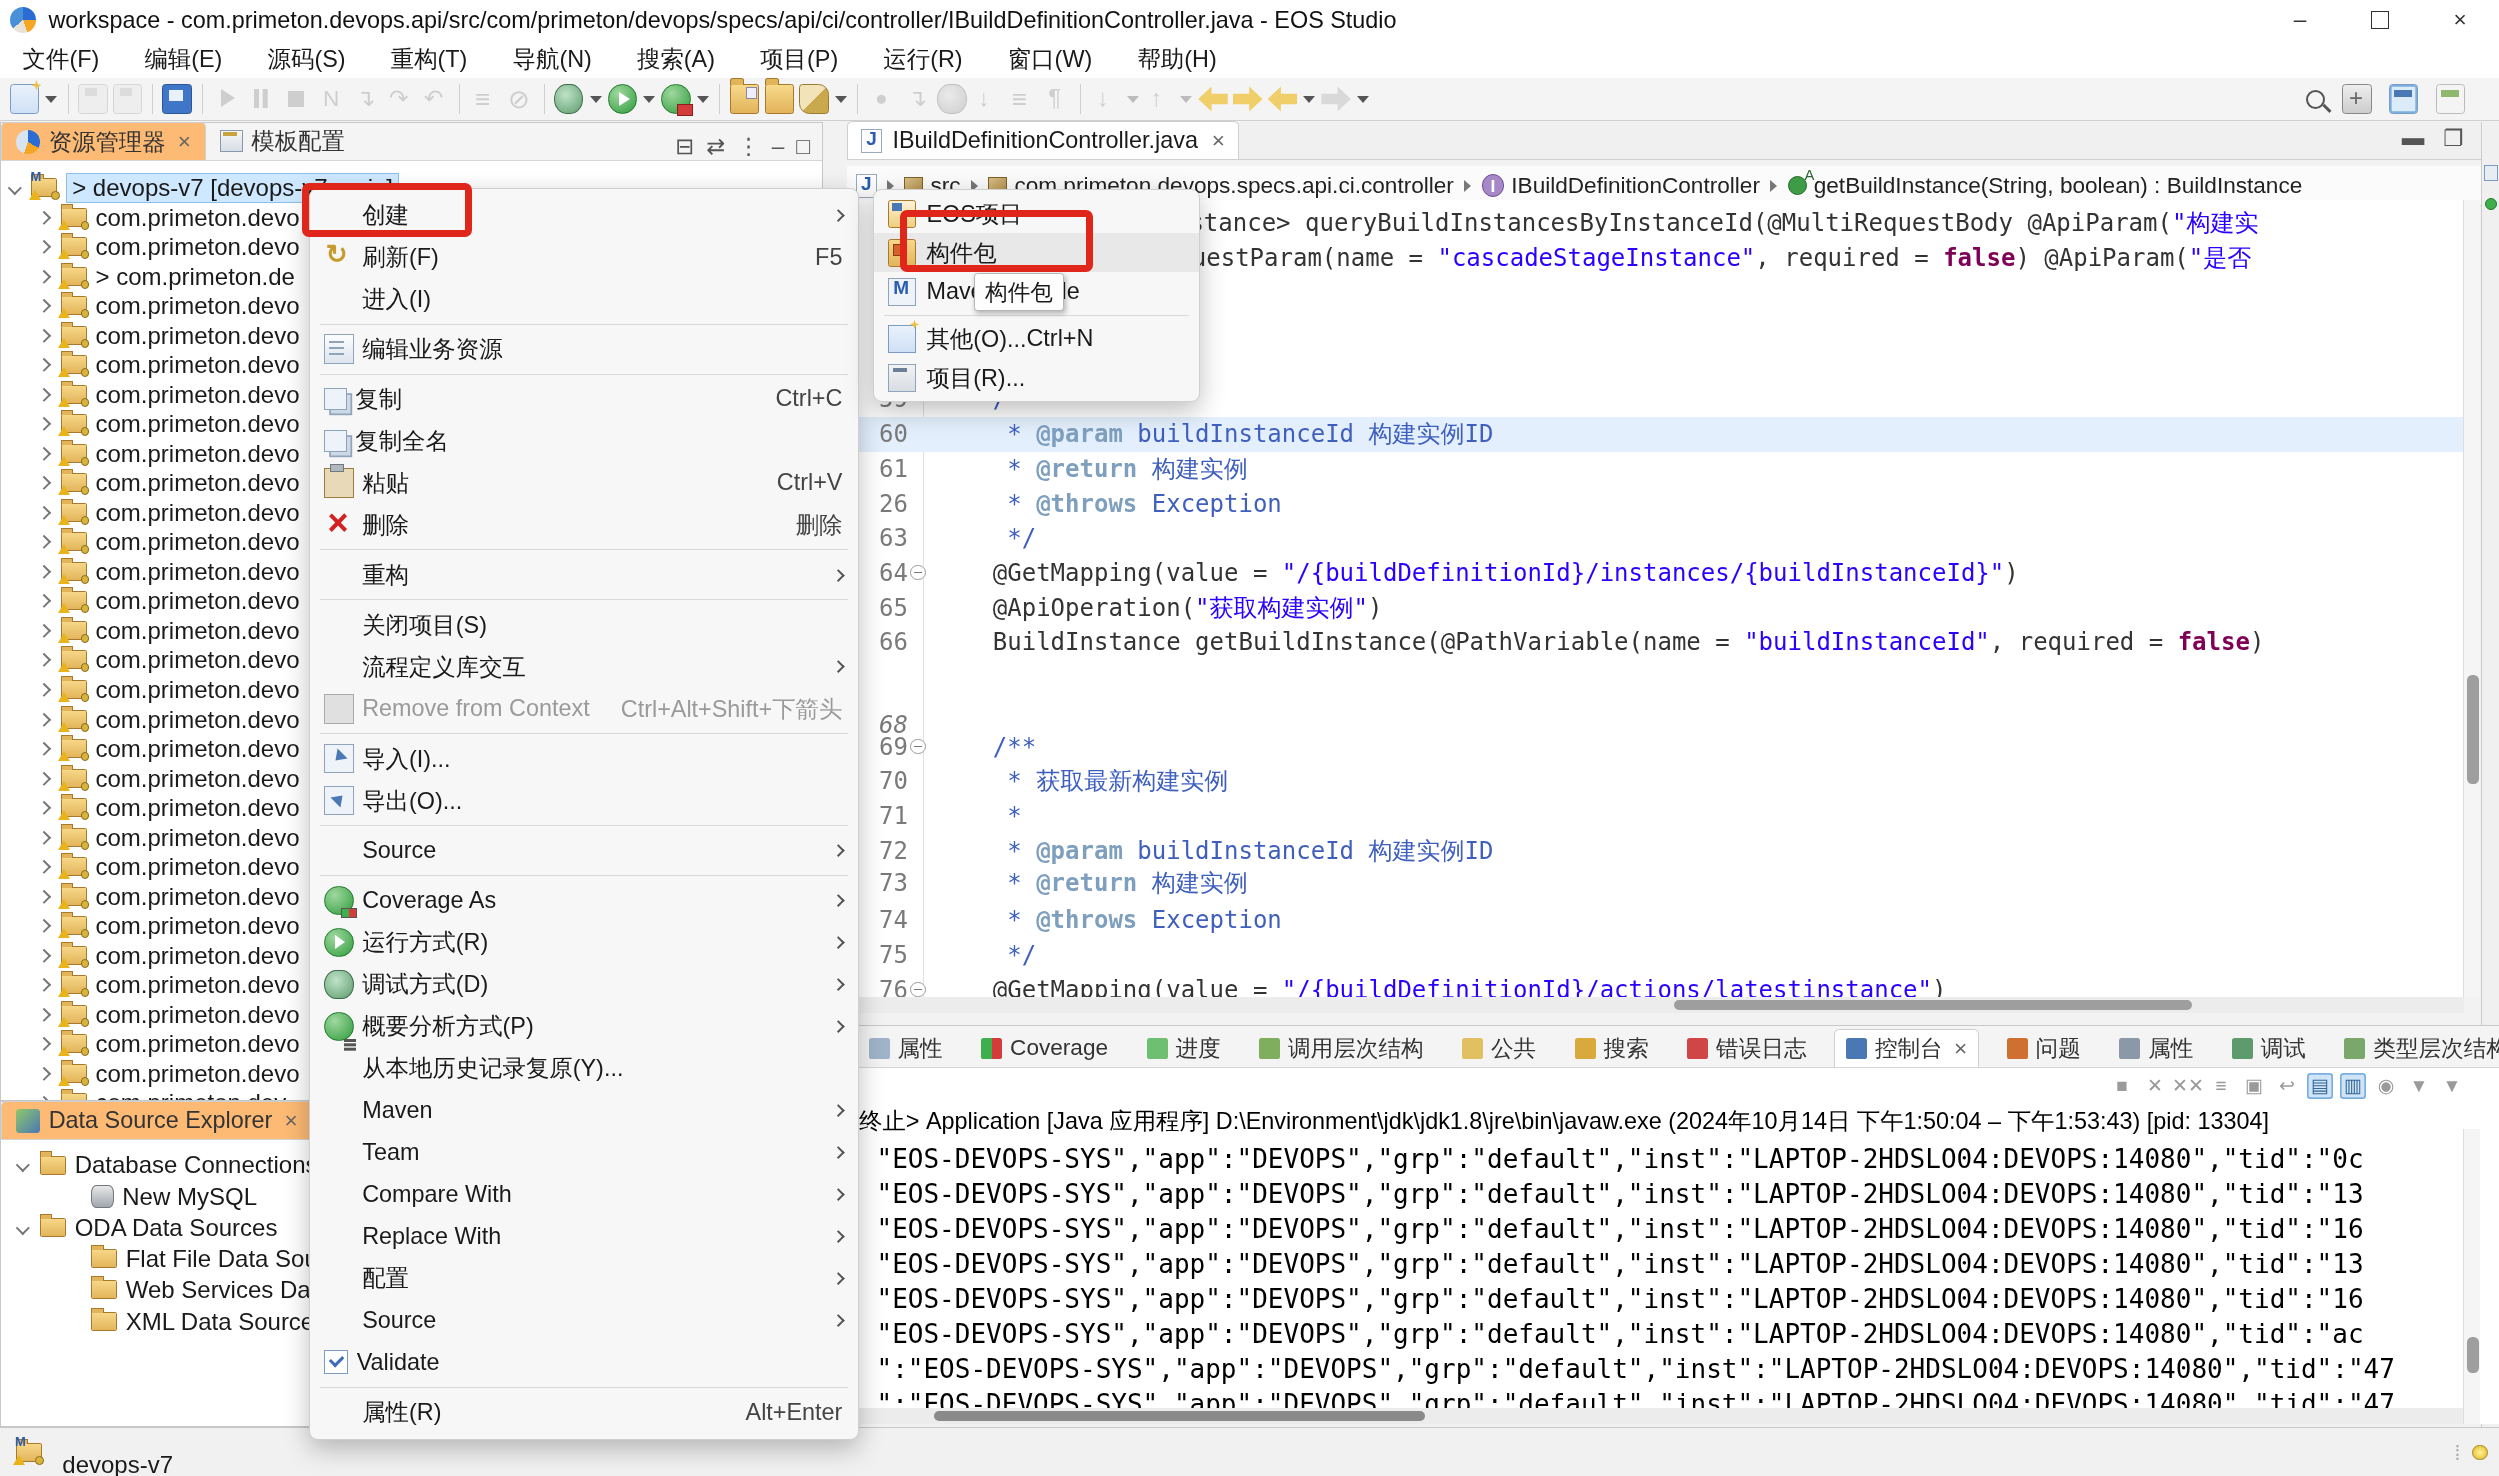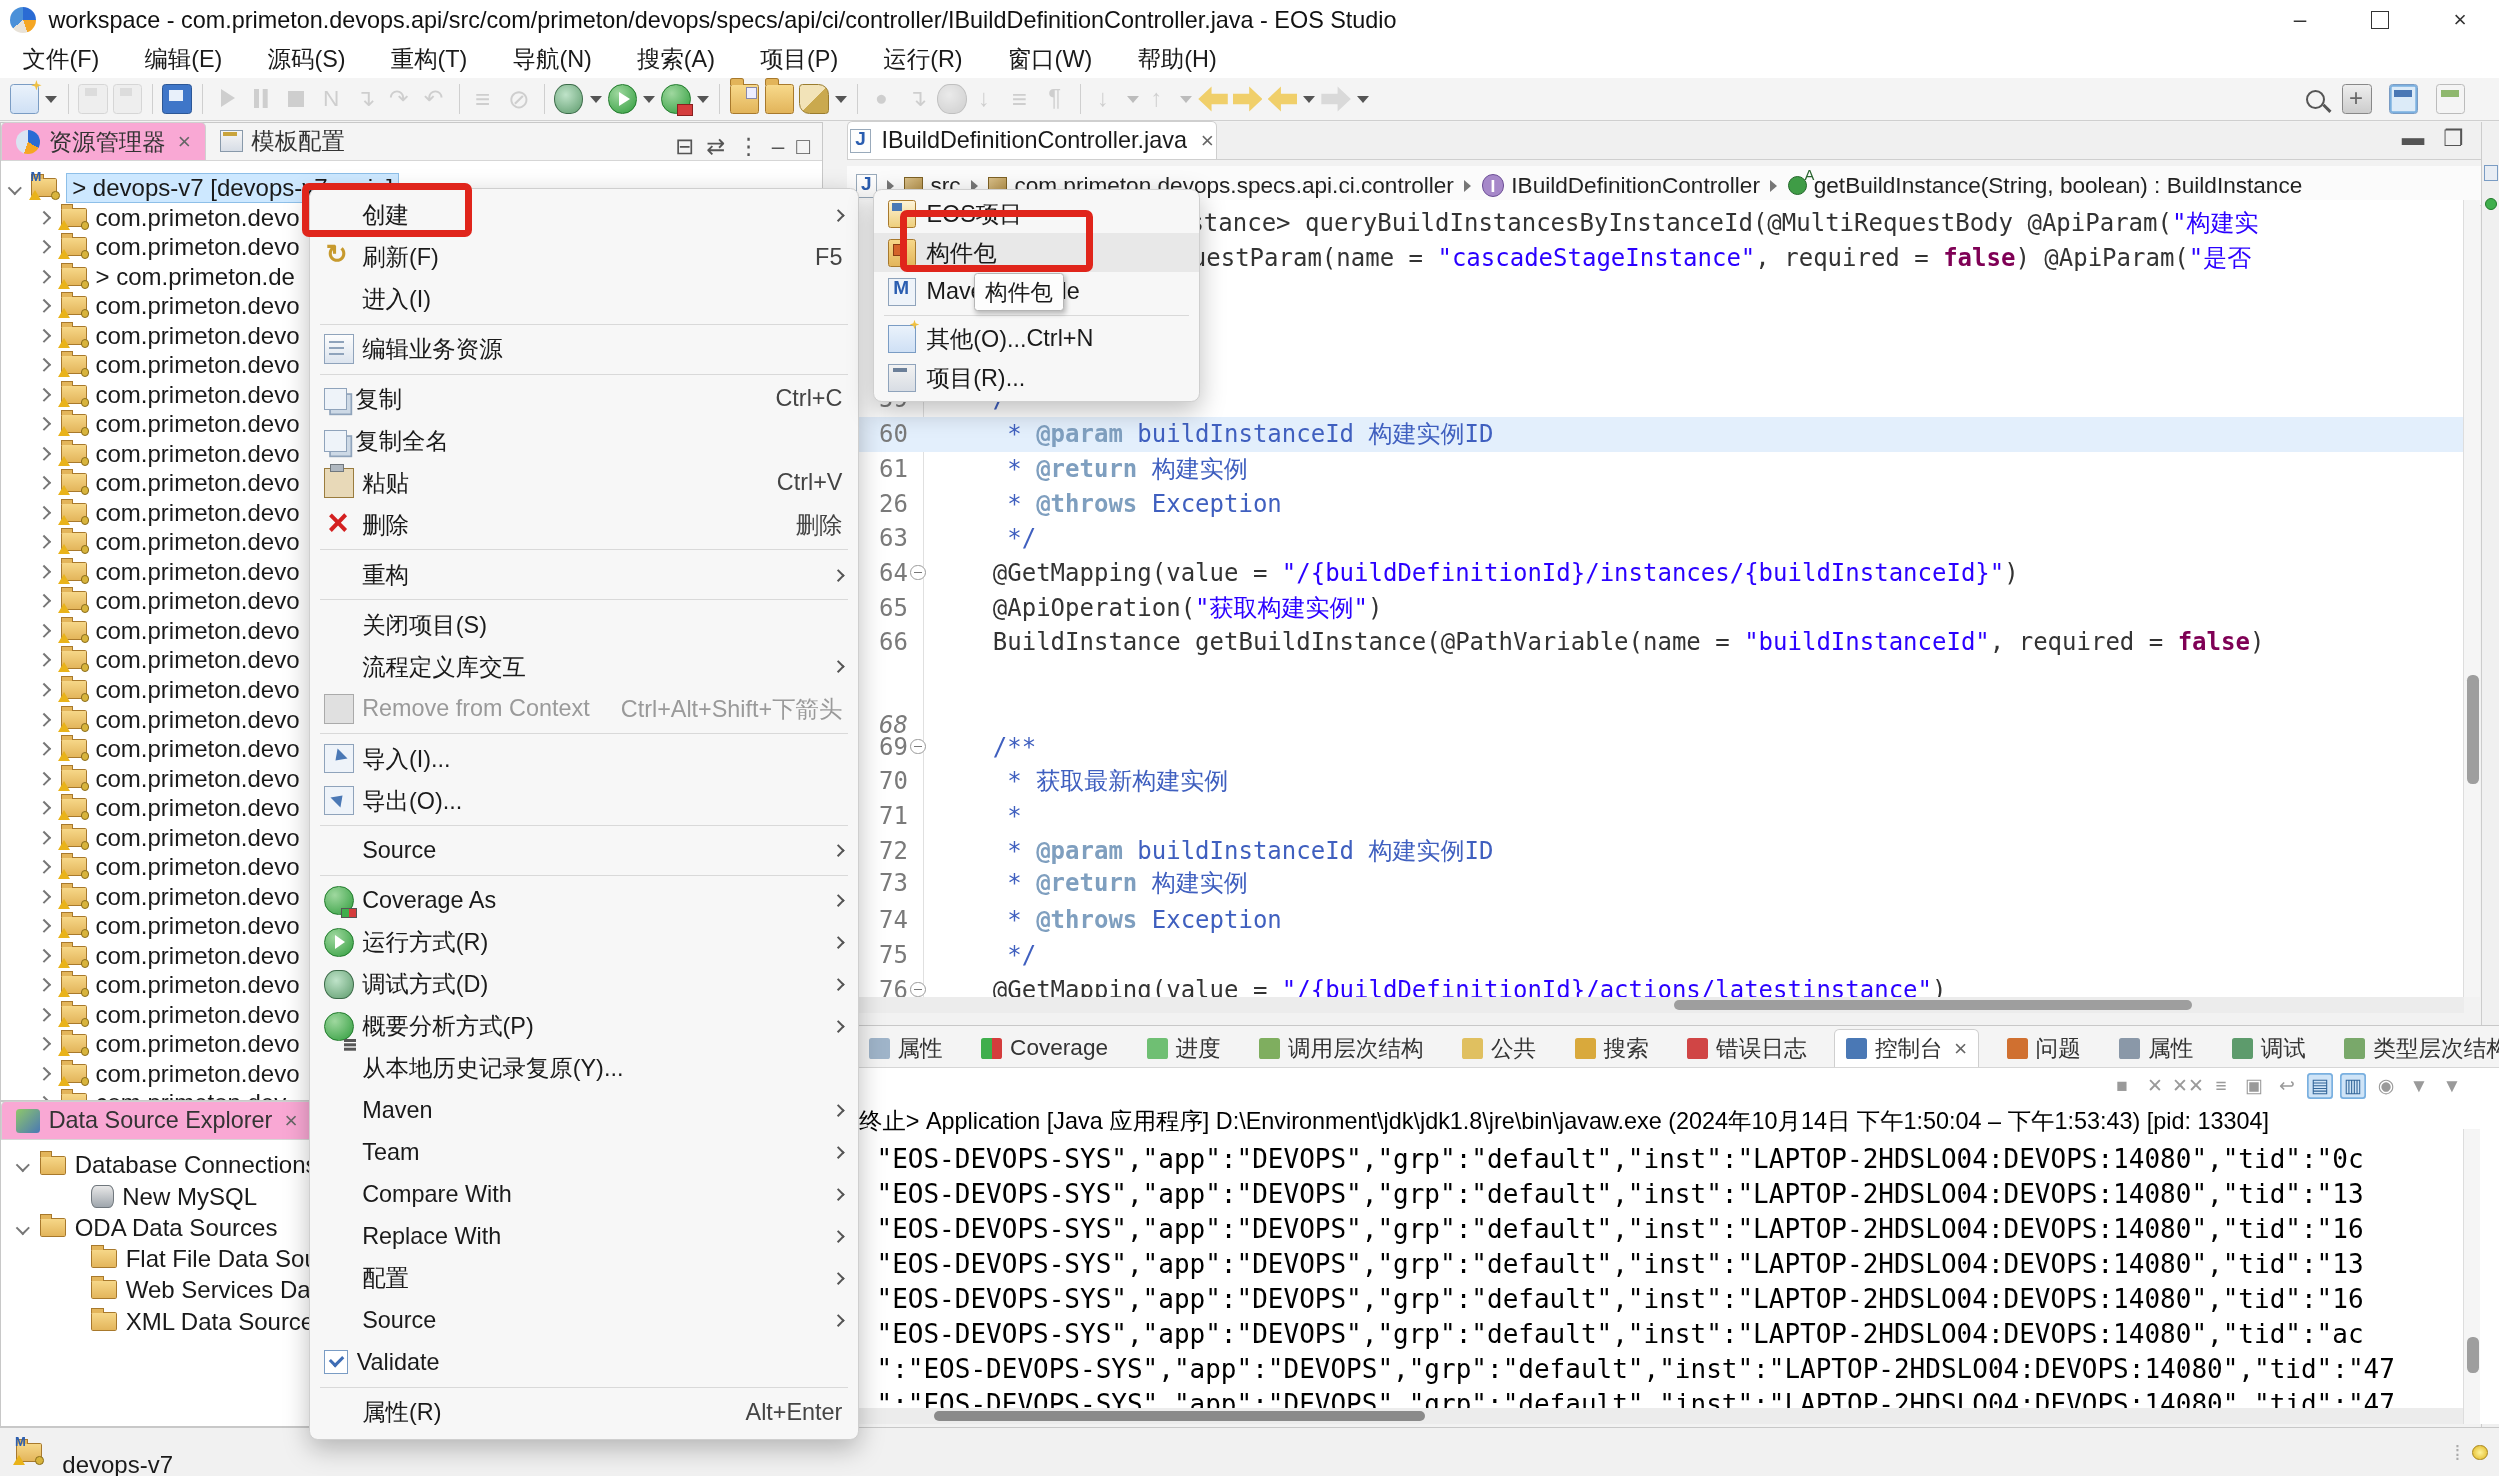--- a/index.html
+++ b/index.html
@@ -62,21 +62,21 @@
   .v-persp { border:1.7px solid #7a9cc4; background:linear-gradient(#fcfcfc,#dde8f4); }
   .v-persp:before { content:""; position:absolute; left:4.3px; top:4.3px; width:17.4px; height:7px; background:#4a78b5; }
   .v-persp2 { border:1.7px solid #bbb; background:#f4f4f4; }
   .v-persp2:before { content:""; position:absolute; left:4.3px; top:4.3px; width:17.4px; height:7px; background:#8fb86e; }
   .pressed { box-shadow:inset 0 0 0 1.7px #7ab0e0; background:#dcebf8; }
 
   
   .panel { position:absolute; background:#fff; border:0.9px solid #c8c8c8; }
   .view-header { height:38px; background:#f4f4f4; border-bottom:0.9px solid #d6d6d6; display:flex; align-items:flex-end; }
   .vtab { height:38px; display:flex; align-items:center; padding:0 14px; font-size:23.4px; gap:8.7px; color:#333; }
-  .vtab.active { background:#f9a8d4; border:0.9px solid #d0d0d0; border-bottom:none; border-radius:5.2px 5.2px 0 0; }
+  .vtab.active { background:#fdba74; border:0.9px solid #d0d0d0; border-bottom:none; border-radius:5.2px 5.2px 0 0; }
   .vclose { font-size:22.6px; color:#666; margin-left:3.5px; }
   .hdr-icons { margin-left:auto; display:flex; align-items:center; gap:12px; padding-right:12px; font-size:22.6px; color:#555; }
   .eos-mini { width:24px; height:24px; border-radius:50%; background:conic-gradient(#2a6bd4 0 120deg,#f5a623 120deg 200deg,#d9e4f2 200deg 360deg); }
   .tmpl-ico { width:22.6px; height:22.6px; background:linear-gradient(#f6f6f6,#d7dde6); border:1.7px solid #8899aa; position:relative; }
   .tmpl-ico:before { content:""; position:absolute; left:1.7px; top:1.7px; width:14px; height:3.5px; background:#c9a43c; }
 
   
   .tree { position:relative; font-size:24px; }
   .trow { position:absolute; left:0; height:29.5px; display:flex; align-items:center; white-space:nowrap; }
   .chev { width:9.6px; height:9.6px; border-right:2.6px solid #777; border-bottom:2.6px solid #777; transform:rotate(-45deg); margin:0 12px 0 8.7px; flex:0 0 auto; }
@@ -84,21 +84,21 @@
   .fold-ic { width:26px; height:19px; background:linear-gradient(#f6d788,#e3b55b); border:0.9px solid #a8792c; border-radius:1.7px; position:relative; margin-right:8.7px; flex:0 0 auto; }
   .fold-ic:before { content:""; position:absolute; left:-0.9px; top:-5.2px; width:10.4px; height:4.3px; background:#e3b55b; border:0.9px solid #a8792c; border-bottom:none; }
   .fold-ic .warn { position:absolute; left:-3.5px; bottom:-3.5px; width:0; height:0; border-left:6px solid transparent; border-right:6px solid transparent; border-bottom:10.4px solid #e9b31a; }
   .fold-ic .lock { position:absolute; right:-3.5px; bottom:-3.5px; width:8.7px; height:8.7px; background:#d8b43c; border:0.9px solid #8a6d1c; border-radius:50%; }
   .fold-ic .mbadge { position:absolute; left:-1.7px; top:-10.4px; font-size:13px; font-weight:bold; color:#2a5db0; }
   .sel-row .lbl { background:#cde8ff; border:0.9px solid #8ebfe8; padding:0 5.2px; }
   .db-ic { width:22.6px; height:22.6px; margin-right:8.7px; border-radius:5.2px/7.8px; background:linear-gradient(#e8e8e8,#9fa6ad); border:0.9px solid #70777d; flex:0 0 auto; }
 
   
   .edit-tabs { position:absolute; left:847px; top:122px; width:1634px; height:38px; background:#f0f0f0; border-bottom:0.9px solid #cfcfcf; display:flex; align-items:flex-end; }
-  .etab { height:38px; background:#fff; border:0.9px solid #cfcfcf; border-bottom:none; border-radius:5.2px 5.2px 0 0; display:flex; align-items:center; gap:10.4px; padding:0 2px; font-size:23.4px; }
+  .etab { height:38px; background:#fff; border:0.9px solid #cfcfcf; border-bottom:none; border-radius:5.2px 5.2px 0 0; display:flex; align-items:center; gap:10.4px; padding:0 13px; font-size:23.4px; }
   .jfile-ic { width:21px; height:24px; background:#fdfdfd; border:1.7px solid #9ab; position:relative; }
   .jfile-ic:before { content:"J"; position:absolute; left:4.3px; top:-1.7px; color:#2a5db0; font-weight:bold; font-size:19px; }
   .ewin-icons { margin-left:auto; display:flex; gap:19px; padding:0 17.4px 7px 0; color:#555; font-size:22.6px; }
   .breadcrumb { position:absolute; left:847px; top:166px; width:1634px; height:40px; background:#fbfbfb; border-bottom:0.9px solid #dcdcdc; display:flex; align-items:center; font-size:22.6px; color:#222; padding-left:8.7px; }
   .bc-sep { width:0; height:0; border-left:7.8px solid #777; border-top:6px solid transparent; border-bottom:6px solid transparent; margin:0 10.4px; }
   .bc-item { display:flex; align-items:center; gap:7px; white-space:nowrap; }
   .pkg-ic { width:19px; height:17.4px; background:linear-gradient(135deg,#d9c08a,#b08d46); border:0.9px solid #7d6124; }
   .int-ic { width:22.6px; height:22.6px; border-radius:50%; background:#a688c9; border:0.9px solid #6d4f96; color:#fff; font-size:17.4px; font-weight:bold; text-align:center; line-height:22px; }
   .mth-ic { width:19px; height:19px; border-radius:50%; background:#3f9c46; border:0.9px solid #23672a; position:relative; }
   .mth-ic:before { content:"A"; position:absolute; right:-8.7px; top:-10.4px; font-size:14.8px; color:#2a642f; }

